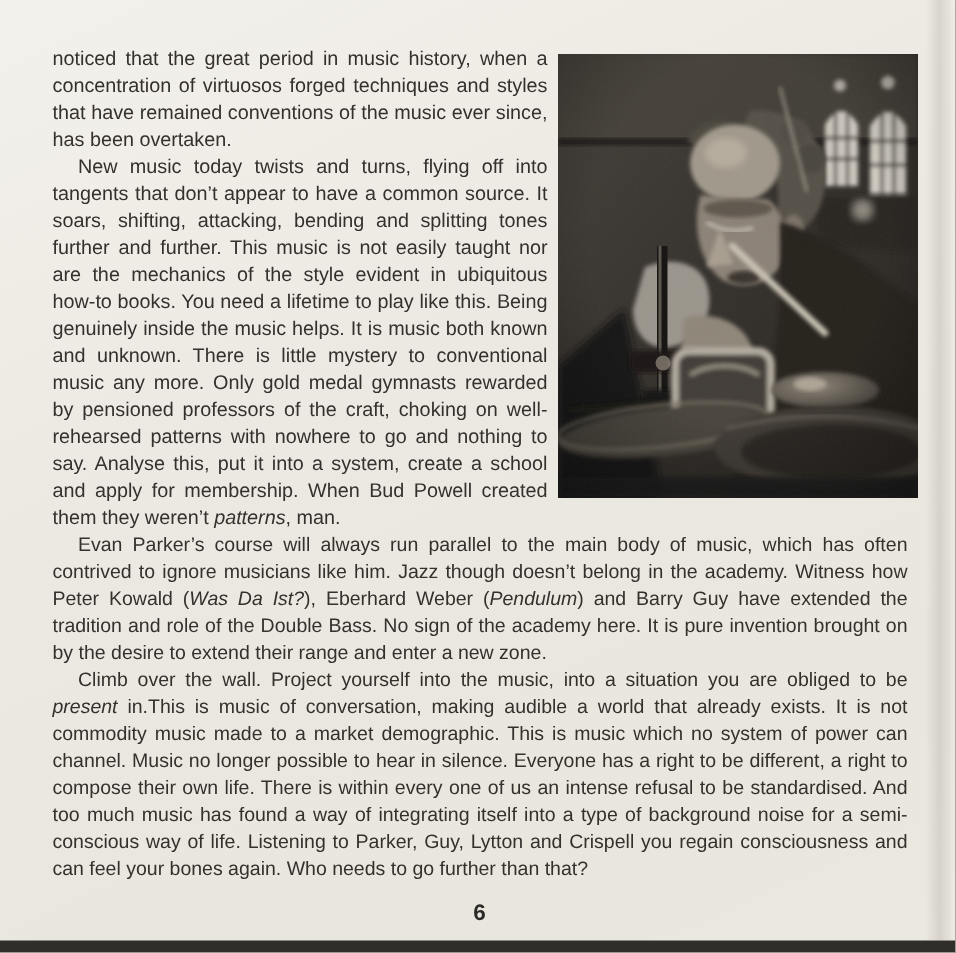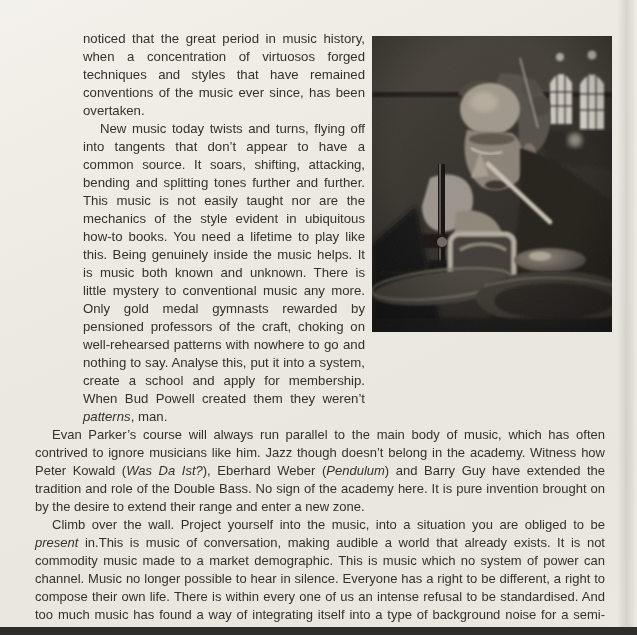--- a/index.html
+++ b/index.html
@@ -7,21 +7,21 @@
   .page{
     position:relative;width:637px;height:635px;overflow:hidden;box-sizing:border-box;
     background:linear-gradient(155deg,#f3f1eb 0%,#ece9e2 38%,#e9e6de 80%,#ebe8e0 100%);
     font-family:"Liberation Sans","DejaVu Sans",sans-serif;color:#34312d;
   }
   .content{position:absolute;left:35px;top:30px;width:570px;}
   .top-section{display:flex;align-items:flex-start;}
   .col-text{width:330px;margin-right:7px;flex:none;}
   .photo-frame{width:240px;height:296px;flex:none;margin-top:6px;display:block;}
   p.para{margin:0;text-align:justify;font-size:13px;line-height:18px;color:#34312d;}
-  .col-text p.para{font-size:13.2px;margin-left:48px;}
+  .col-text p.para{font-size:13.2px;}
   p.para.indent{text-indent:17px;}
   p.para em{font-style:italic;}
   .page-number{margin-top:12px;text-align:center;font-size:15px;font-weight:bold;color:#2c2a27;letter-spacing:0.5px;}
   .bottom-bar{position:absolute;left:0;right:0;bottom:0;height:8px;background:#302e2b;}
   .right-shade{
     position:absolute;top:0;bottom:8px;right:3px;width:17px;pointer-events:none;
     background:linear-gradient(to right,rgba(110,102,88,0) 0%,rgba(110,102,88,0.16) 55%,rgba(110,102,88,0.04) 100%);
   }
 </style>
 </head>

